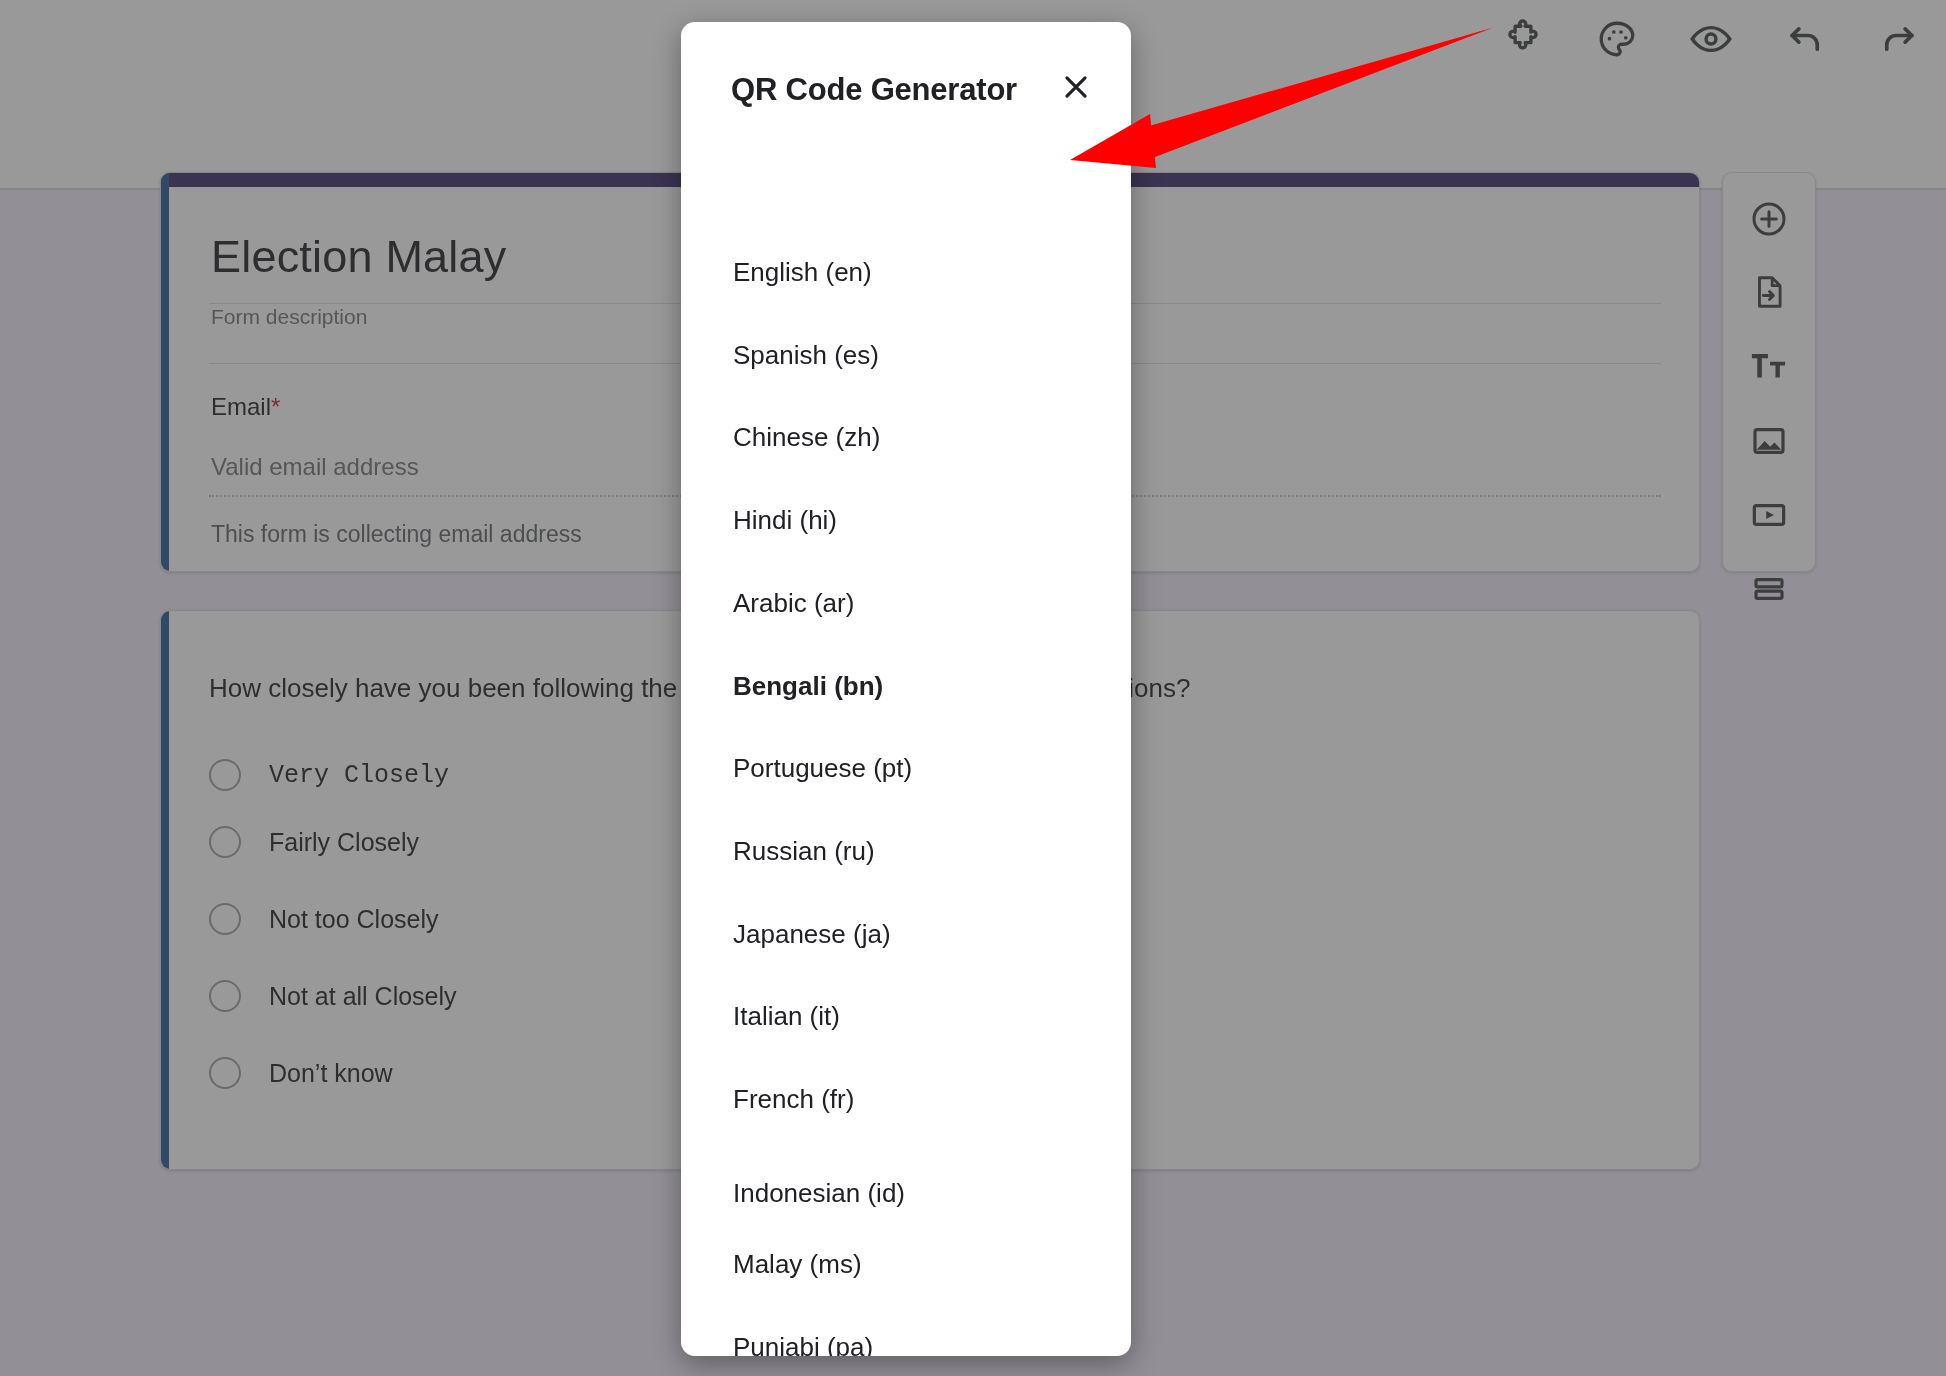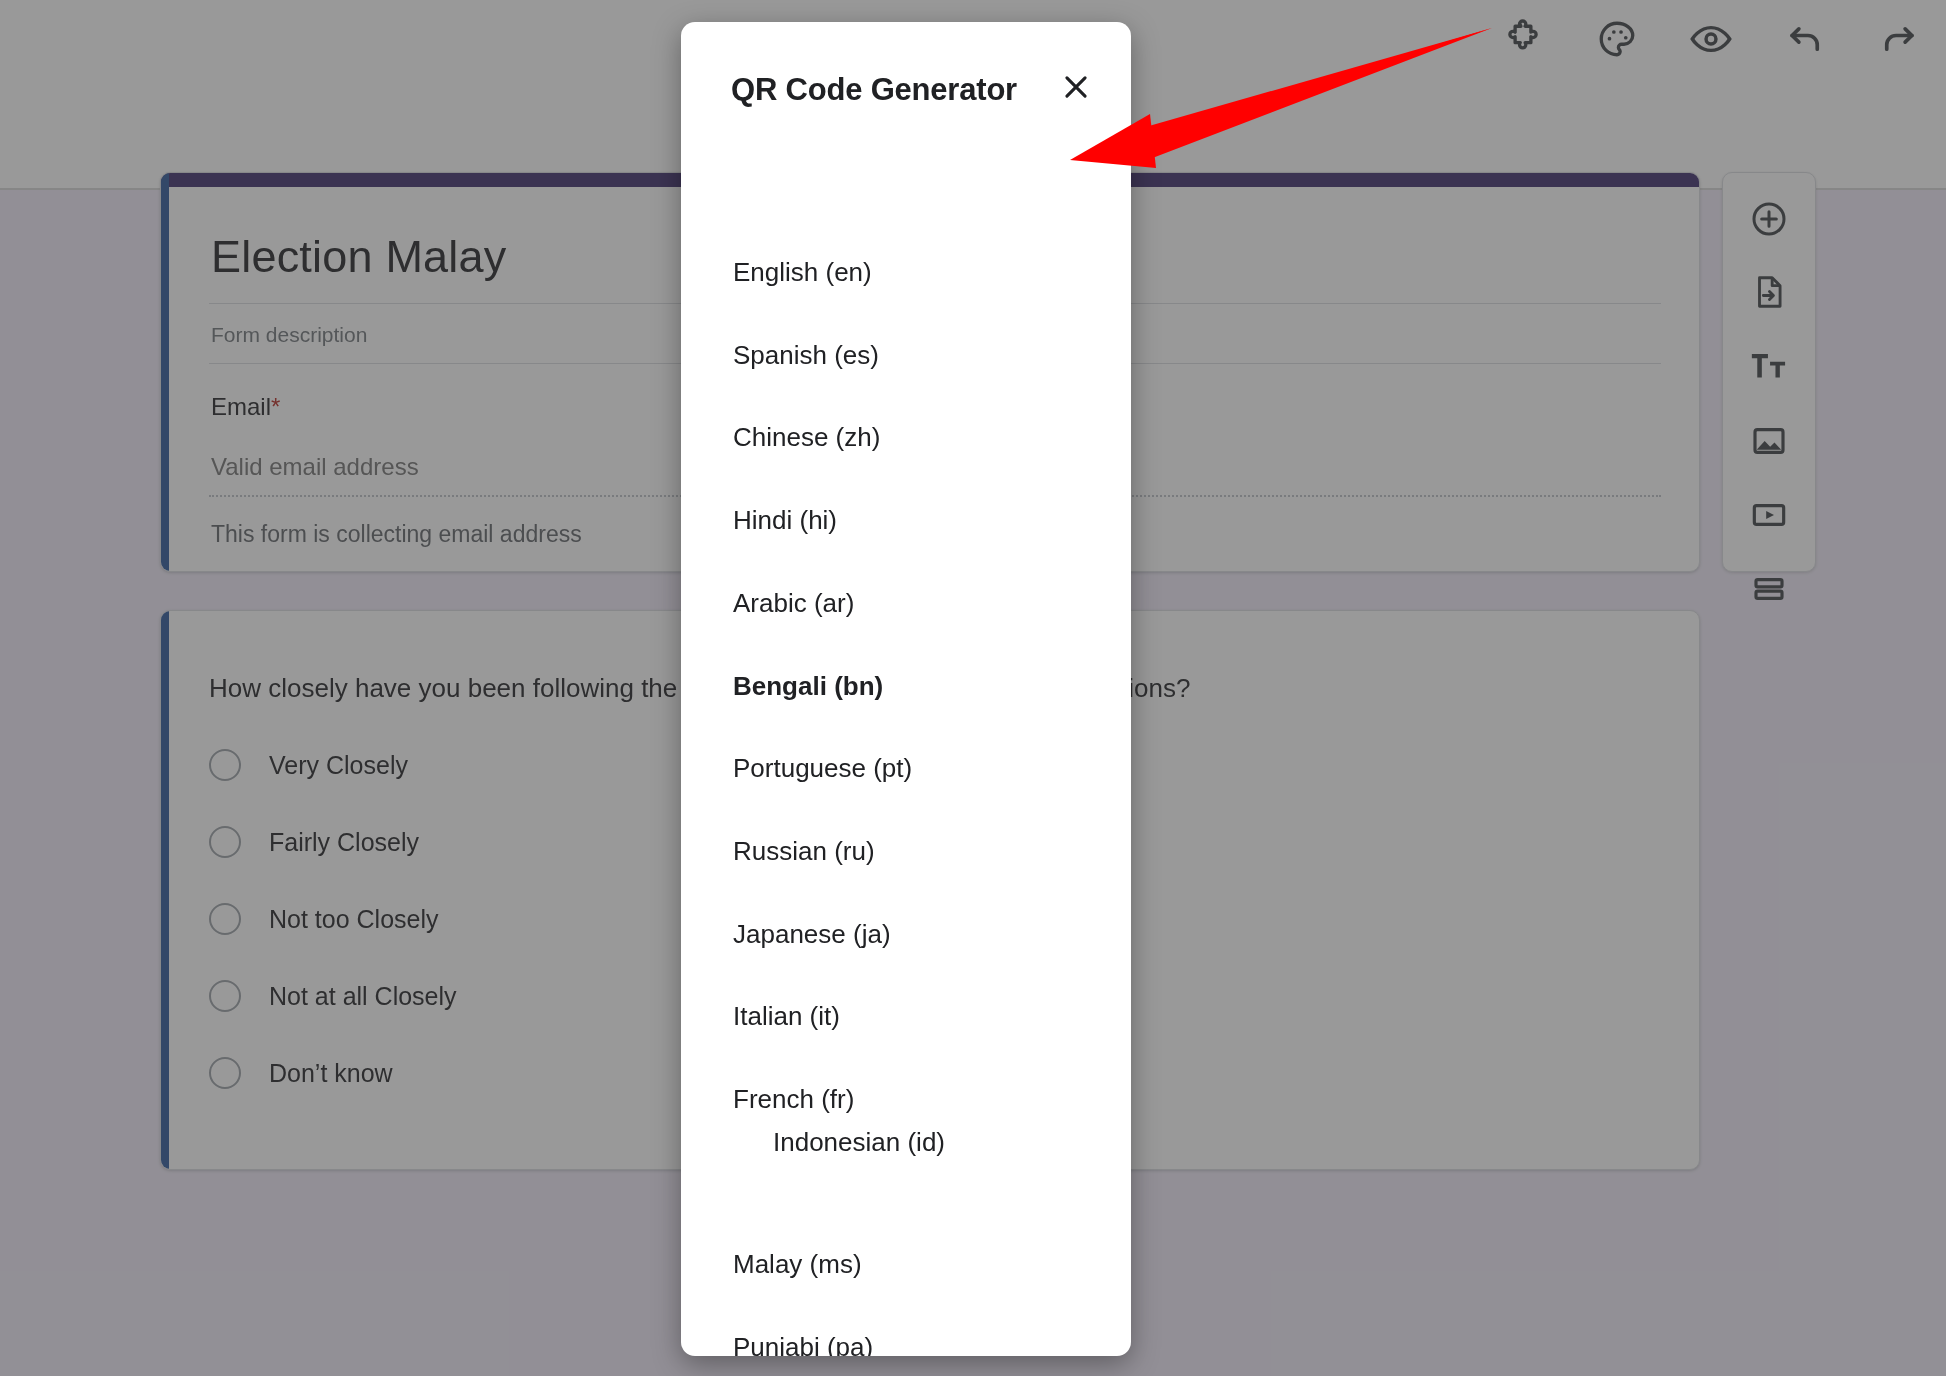--- a/index.html
+++ b/index.html
@@ -56,21 +56,21 @@
   }
   #form-title {
     position:absolute; left:50px; top:58px;
     font-size:45px; color:#202124; letter-spacing:.2px;
   }
   #title-underline {
     position:absolute; left:48px; top:130px; width:1452px; height:1px;
     background:#dadce0;
   }
   #form-description {
-    position:absolute; left:50px; top:150px;
+    position:absolute; left:50px; top:132px;
     font-size:21px; color:#70757a;
   }
   #desc-underline {
     position:absolute; left:48px; top:190px; width:1452px; height:1px;
     background:#dadce0;
   }
   #email-label {
     position:absolute; left:50px; top:220px;
     font-size:24px; color:#202124;
   }
@@ -218,21 +218,21 @@
       </div>
       <div id="email-placeholder">Valid email address</div>
       <div id="email-dotted"></div>
       <div id="email-note">This form is collecting email address</div>
     </div>
 
     <div class="form-card" id="card-question">
       <div class="card-accent"></div>
       <div id="question-text">How closely have you been following the news about the 2020 presidential elections?</div>
       <div id="options-host">
-          <div class="option-row" style="top: 138px;">
+          <div class="option-row" style="top: 148px; font-family: Liberation Mono, monospace;">
             <span class="radio-circle"></span>
             <span class="option-label">Very Closely</span>
           </div>
           <div class="option-row" style="top: 215px;">
             <span class="radio-circle"></span>
             <span class="option-label">Fairly Closely</span>
           </div>
           <div class="option-row" style="top: 292px;">
             <span class="radio-circle"></span>
             <span class="option-label">Not too Closely</span>
@@ -309,21 +309,21 @@
       <div class="lang-item" style="top: 317.7px;">Spanish (es)</div>
       <div class="lang-item" style="top: 400.4px;">Chinese (zh)</div>
       <div class="lang-item" style="top: 483.1px;">Hindi (hi)</div>
       <div class="lang-item" style="top: 565.8px;">Arabic (ar)</div>
       <div class="lang-item" style="top: 648.5px; font-weight: bold;">Bengali (bn)</div>
       <div class="lang-item" style="top: 731.2px;">Portuguese (pt)</div>
       <div class="lang-item" style="top: 813.9px;">Russian (ru)</div>
       <div class="lang-item" style="top: 896.6px;">Japanese (ja)</div>
       <div class="lang-item" style="top: 979.3px;">Italian (it)</div>
       <div class="lang-item" style="top: 1062px;">French (fr)</div>
-      <div class="lang-item" style="top: 1105px; margin-left: 40px;">Indonesian (id)</div>
+      <div class="lang-item" style="top: 1156px;">Indonesian (id)</div>
       <div class="lang-item" style="top: 1227.4px;">Malay (ms)</div>
       <div class="lang-item" style="top: 1310.1px;">Punjabi (pa)</div>
     </div>
 </div>
 
 <svg id="annotation-arrow" viewBox="0 0 500 180">
   <path d="M462 18 L70 135 L108 112 L112 152 Z" fill="#ff0000"></path>
   <path d="M462 18 L120 132 L112 118 Z" fill="#ff0000"></path>
   <path d="M40 150 L120 104 L126 158 Z" fill="#ff0000"></path>
 </svg>

